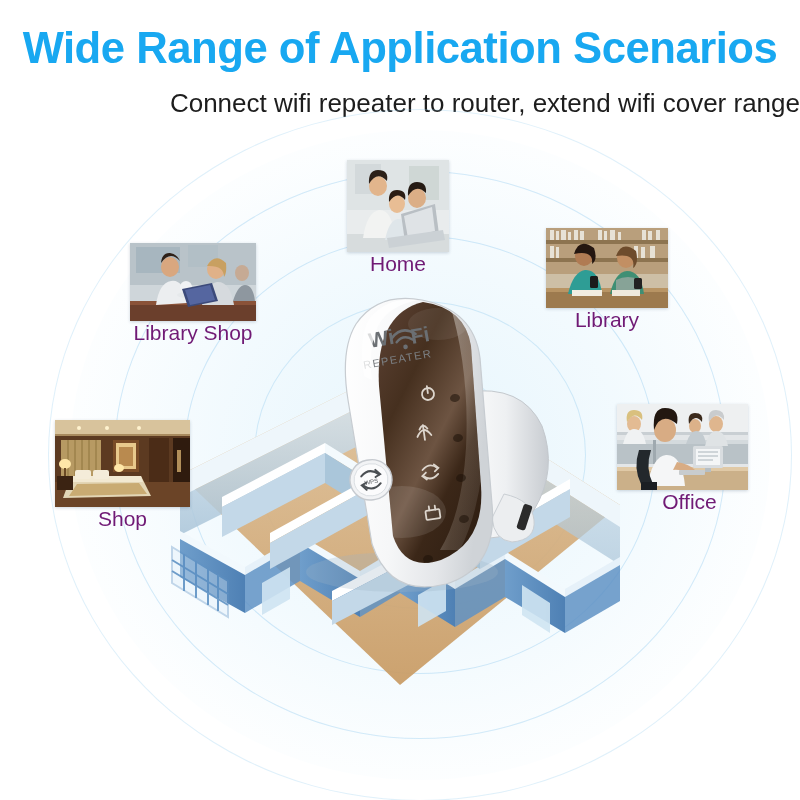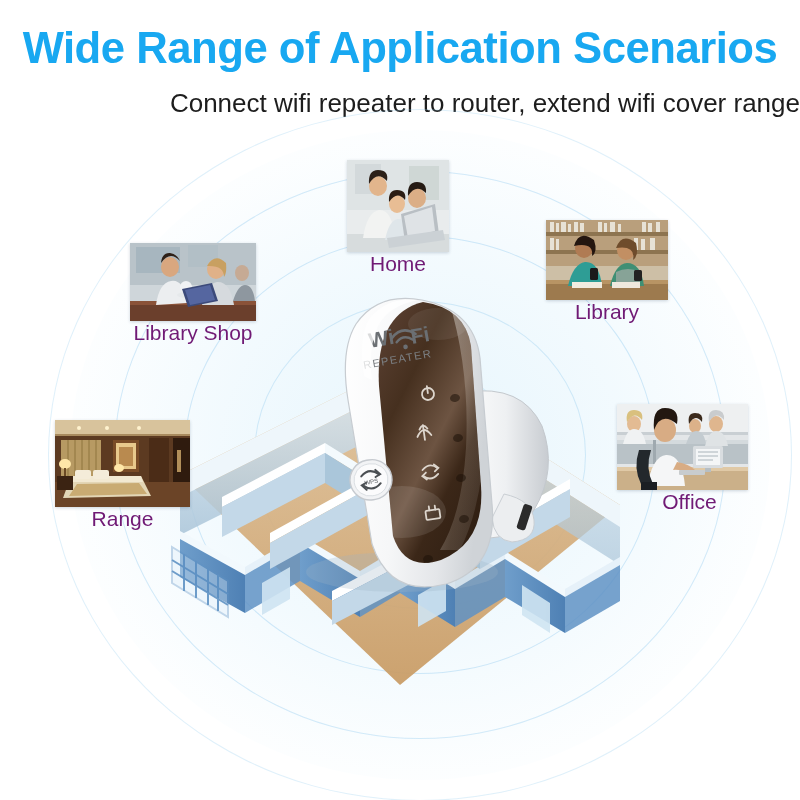--- a/index.html
+++ b/index.html
@@ -53,21 +53,21 @@
   .scene .photo svg{display:block;width:100%;height:100%;}
   .scene .cap{
     text-align:center;font-size:21px;color:#701a75;
     white-space:nowrap;font-weight:400;
   }
 
   #scene-coffee {left:130px; top:243px; width:126px;}
   #scene-coffee  .photo{width:126px;height:78px;}
   #scene-home   {left:347px; top:160px; width:102px;}
   #scene-home    .photo{width:102px;height:92px;}
-  #scene-library{left:546px; top:220px; width:122px;}
+  #scene-library{left:546px; top:228px; width:122px;}
   #scene-library .photo{width:122px;height:80px;}
   #scene-hotel  {left:55px;  top:420px; width:135px;}
   #scene-hotel   .photo{width:135px;height:87px;}
   #scene-office {left:617px; top:404px; width:145px;}
   #scene-office  .photo{width:131px;height:86px;}
 
   
   .device{position:absolute;left:252px;top:272px;width:320px;height:330px;}
   .device svg{display:block;width:100%;height:100%;overflow:visible;}
 </style>
@@ -316,21 +316,21 @@
         <rect x="38" y="50" width="16" height="9" rx="2" fill="#f4ecd9"></rect>
         <polygon points="22,64 84,63 92,74 14,76" fill="#c9ab73"></polygon>
 
         <ellipse cx="10" cy="44" rx="6" ry="5" fill="#ffe7a8"></ellipse>
         <rect x="9" y="48" width="2" height="9" fill="#6b4a24"></rect>
         <ellipse cx="64" cy="48" rx="5" ry="4" fill="#ffe7a8"></ellipse>
 
         <rect x="2" y="56" width="16" height="14" fill="#3b2312"></rect>
       </svg>
     </div>
-    <div class="cap">Range</div>
+    <div class="cap">Shop</div>
   </div>
 
   <div class="scene" id="scene-office">
     <div class="photo">
       <svg viewBox="0 0 131 86" xmlns="http://www.w3.org/2000/svg">
         <rect width="131" height="86" fill="#e3e6e8"></rect>
         <rect x="0" y="0" width="131" height="30" fill="#eef0f1"></rect>
         <rect x="0" y="28" width="131" height="3" fill="#c9cfd3"></rect>
 
         <rect x="0" y="38" width="131" height="22" fill="#b9c2c7"></rect>

